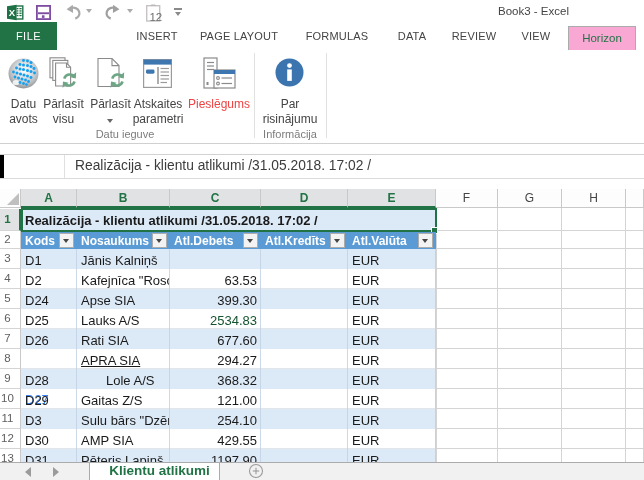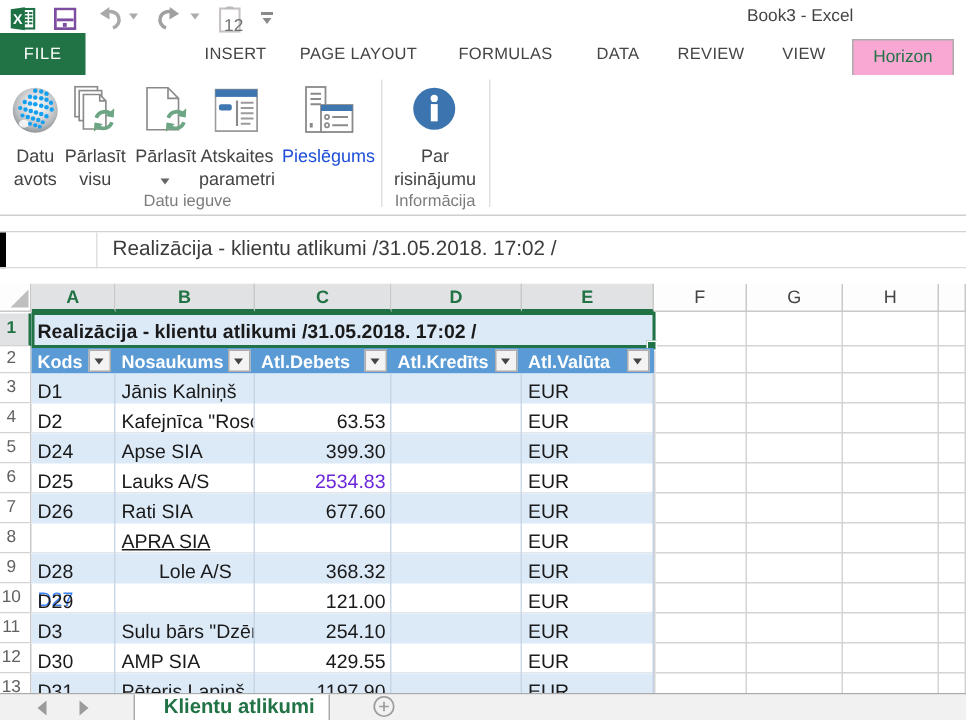--- a/index.html
+++ b/index.html
@@ -177,21 +177,21 @@
     <rect x="3.5" y="25" width="2" height="3" fill="#8a8a8a"></rect>
     <g>
       <rect x="11" y="13" width="21" height="18" fill="#fff" stroke="#8a8a8a" stroke-width="1.2"></rect>
       <rect x="11" y="13" width="21" height="4" fill="#3E76B0"></rect>
       <circle cx="15" cy="21" r="1.4" fill="none" stroke="#8a8a8a" stroke-width="1.1"></circle>
       <circle cx="15" cy="26.5" r="1.4" fill="none" stroke="#8a8a8a" stroke-width="1.1"></circle>
       <line x1="18.5" y1="21" x2="29" y2="21" stroke="#8a8a8a" stroke-width="1.2"></line>
       <line x1="18.5" y1="26.5" x2="29" y2="26.5" stroke="#8a8a8a" stroke-width="1.2"></line>
     </g>
   </svg>
-  <div class="abs" style="left:186px;top:97px;width:66px;text-align:center;font-size:12px;color:#1d4ed8;line-height:14.5px;">Pieslēgums</div>
+  <div class="abs" style="left:186px;top:97px;width:66px;text-align:center;font-size:12px;color:#ef4444;line-height:14.5px;">Pieslēgums</div>
 
   <svg class="abs" style="left:275px;top:58px;" width="29" height="29" viewBox="0 0 29 29">
     <circle cx="14.5" cy="14.5" r="14" fill="#3B74AE"></circle>
     <circle cx="14.5" cy="7.6" r="2.4" fill="#fff"></circle>
     <rect x="12.2" y="11.4" width="4.6" height="11.5" fill="#fff"></rect>
   </svg>
   <div class="abs" style="left:253px;top:97px;width:74px;text-align:center;font-size:12px;color:#444;line-height:14.5px;">Par<br>risinājumu</div>
 
   <div class="abs" style="left:55px;top:128px;width:140px;text-align:center;font-size:11px;color:#7c7c7c;">Datu ieguve</div>
   <div class="abs" style="left:255px;top:128px;width:70px;text-align:center;font-size:11px;color:#7c7c7c;">Informācija</div>
@@ -288,38 +288,40 @@
       <div class="abs" style="left:170px;top:84px;width:87px;font-size:13px;color:#1a1a1a;text-align:right;">63.53</div>
       <div class="abs" style="left:352px;top:84px;font-size:13px;color:#1a1a1a;">EUR</div>
       <div class="abs" style="left:21px;top:100px;width:415px;height:20px;background:#DCE9F7;"></div>
       <div class="abs" style="left:25px;top:104px;font-size:13px;color:#1a1a1a;white-space:nowrap;">D24</div>
       <div class="abs" style="left:81px;top:104px;width:88px;font-size:13px;color:#1a1a1a;white-space:nowrap;overflow:hidden;">Apse SIA</div>
       <div class="abs" style="left:170px;top:104px;width:87px;font-size:13px;color:#1a1a1a;text-align:right;">399.30</div>
       <div class="abs" style="left:352px;top:104px;font-size:13px;color:#1a1a1a;">EUR</div>
       <div class="abs" style="left:21px;top:139px;width:415px;height:1px;background:#E2E6EA;"></div>
       <div class="abs" style="left:25px;top:124px;font-size:13px;color:#1a1a1a;white-space:nowrap;">D25</div>
       <div class="abs" style="left:81px;top:124px;width:88px;font-size:13px;color:#1a1a1a;white-space:nowrap;overflow:hidden;">Lauks A/S</div>
-      <div class="abs" style="left:170px;top:124px;width:87px;font-size:13px;color:#6d28d9;text-align:right;">2534.83</div>
+      <div class="abs" style="left:170px;top:124px;width:87px;font-size:13px;color:#14532d;text-align:right;">2534.83</div>
       <div class="abs" style="left:352px;top:124px;font-size:13px;color:#1a1a1a;">EUR</div>
       <div class="abs" style="left:21px;top:140px;width:415px;height:20px;background:#DCE9F7;"></div>
       <div class="abs" style="left:25px;top:144px;font-size:13px;color:#1a1a1a;white-space:nowrap;">D26</div>
       <div class="abs" style="left:81px;top:144px;width:88px;font-size:13px;color:#1a1a1a;white-space:nowrap;overflow:hidden;">Rati SIA</div>
       <div class="abs" style="left:170px;top:144px;width:87px;font-size:13px;color:#1a1a1a;text-align:right;">677.60</div>
       <div class="abs" style="left:352px;top:144px;font-size:13px;color:#1a1a1a;">EUR</div>
       <div class="abs" style="left:21px;top:179px;width:415px;height:1px;background:#E2E6EA;"></div>
       <div class="abs" style="left:25px;top:164px;font-size:13px;color:#3b82f6;white-space:nowrap;margin-top:39px;">D27</div>
       <div class="abs" style="left:81px;top:164px;width:88px;font-size:13px;color:#1a1a1a;white-space:nowrap;overflow:hidden;text-decoration:underline;">APRA SIA</div>
+      <div class="abs" style="left:170px;top:164px;width:87px;font-size:13px;color:#1a1a1a;text-align:right;">294.27</div>
       <div class="abs" style="left:352px;top:164px;font-size:13px;color:#1a1a1a;">EUR</div>
       <div class="abs" style="left:21px;top:180px;width:415px;height:20px;background:#DCE9F7;"></div>
       <div class="abs" style="left:25px;top:184px;font-size:13px;color:#1a1a1a;white-space:nowrap;">D28</div>
       <div class="abs" style="left:81px;top:184px;width:88px;font-size:13px;color:#1a1a1a;white-space:nowrap;overflow:hidden;margin-left:25px;">Lole A/S</div>
       <div class="abs" style="left:170px;top:184px;width:87px;font-size:13px;color:#1a1a1a;text-align:right;">368.32</div>
       <div class="abs" style="left:352px;top:184px;font-size:13px;color:#1a1a1a;">EUR</div>
       <div class="abs" style="left:21px;top:219px;width:415px;height:1px;background:#E2E6EA;"></div>
       <div class="abs" style="left:25px;top:204px;font-size:13px;color:#1a1a1a;white-space:nowrap;">D29</div>
+      <div class="abs" style="left:81px;top:204px;width:88px;font-size:13px;color:#1a1a1a;white-space:nowrap;overflow:hidden;">Gaitas Z/S</div>
       <div class="abs" style="left:170px;top:204px;width:87px;font-size:13px;color:#1a1a1a;text-align:right;">121.00</div>
       <div class="abs" style="left:352px;top:204px;font-size:13px;color:#1a1a1a;">EUR</div>
       <div class="abs" style="left:21px;top:220px;width:415px;height:20px;background:#DCE9F7;"></div>
       <div class="abs" style="left:25px;top:224px;font-size:13px;color:#1a1a1a;white-space:nowrap;">D3</div>
       <div class="abs" style="left:81px;top:224px;width:88px;font-size:13px;color:#1a1a1a;white-space:nowrap;overflow:hidden;">Sulu bārs "Dzēr</div>
       <div class="abs" style="left:170px;top:224px;width:87px;font-size:13px;color:#1a1a1a;text-align:right;">254.10</div>
       <div class="abs" style="left:352px;top:224px;font-size:13px;color:#1a1a1a;">EUR</div>
       <div class="abs" style="left:21px;top:259px;width:415px;height:1px;background:#E2E6EA;"></div>
       <div class="abs" style="left:25px;top:244px;font-size:13px;color:#1a1a1a;white-space:nowrap;">D30</div>
       <div class="abs" style="left:81px;top:244px;width:88px;font-size:13px;color:#1a1a1a;white-space:nowrap;overflow:hidden;">AMP SIA</div>

